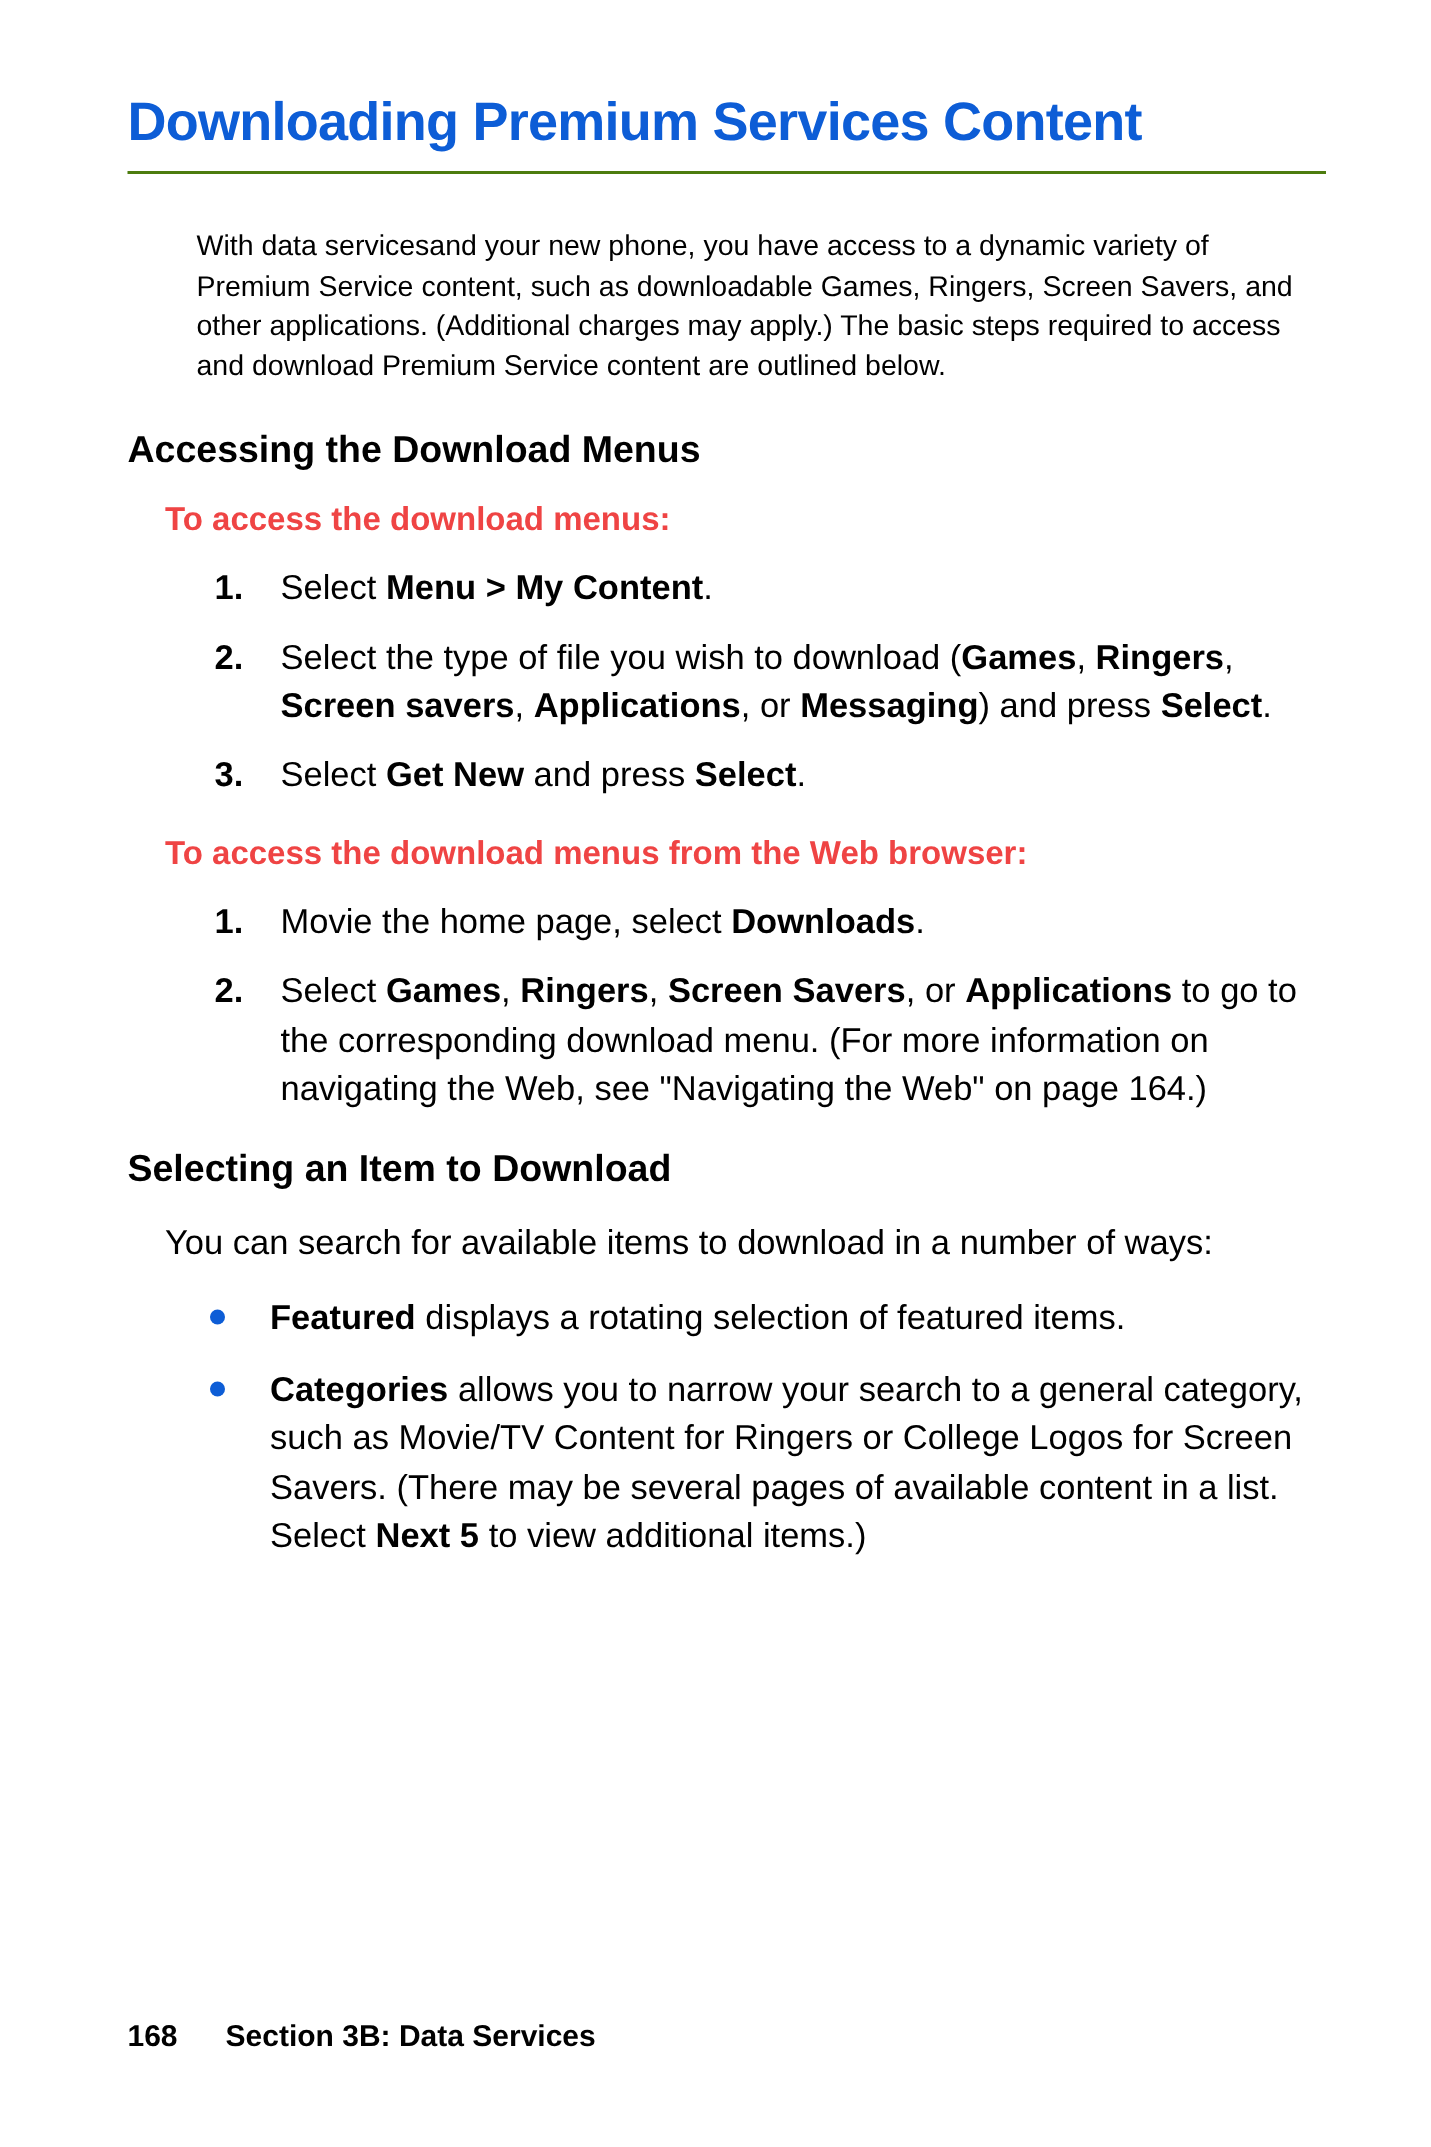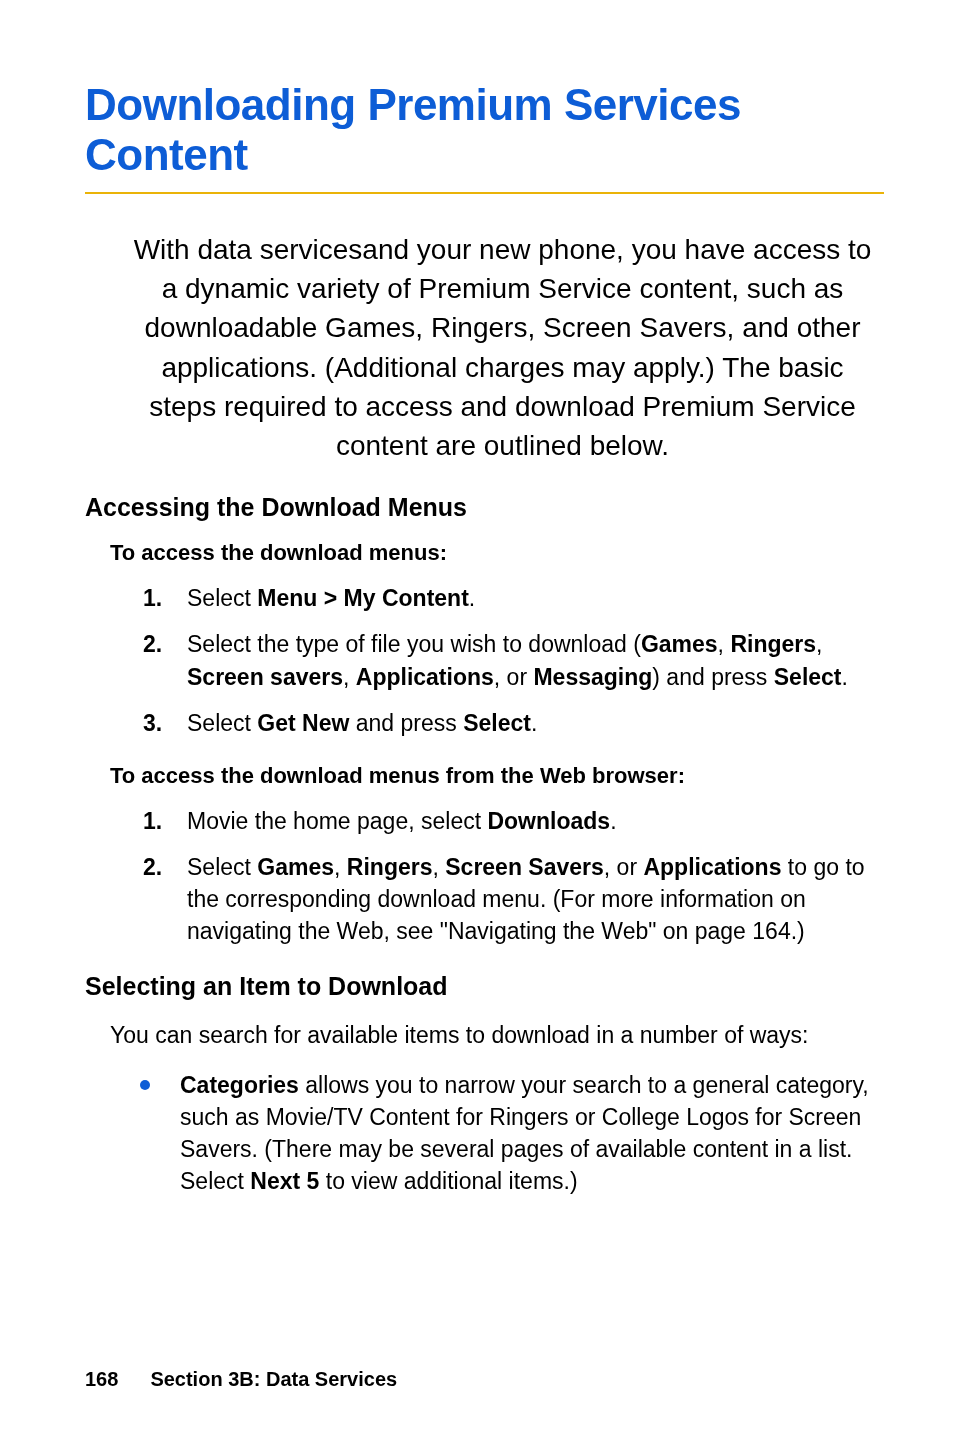--- a/index.html
+++ b/index.html
@@ -10,47 +10,45 @@
     body {
       width: 954px;
       height: 1431px;
       background: #ffffff;
       font-family: "Segoe UI", "Helvetica Neue", Arial, sans-serif;
       color: #000000;
       padding: 60px 70px 40px 85px;
       position: relative;
     }
     .page-title {
-      font-size: 44px;
+      font-size: 36px;
       font-weight: 700;
       color: #0d5dd6;
       padding-bottom: 12px;
-      border-bottom: 2px solid #eab308;
+      border-bottom: 2px solid #4d7c0f;
       margin-bottom: 36px;
       letter-spacing: -0.5px;
-      margin-top: 20px;
     }
     .intro-para {
-      font-size: 28px;
+      font-size: 19px;
       line-height: 1.4;
       margin-left: 46px;
       margin-right: 10px;
       margin-bottom: 28px;
-      text-align: center;
     }
     .subheading {
       font-size: 25px;
       font-weight: 700;
       margin-left: 0;
       margin-bottom: 18px;
     }
     .instruction-heading {
       font-size: 22px;
       font-weight: 700;
-      color: #000000;
+      color: #ef4444;
       margin-left: 25px;
       margin-bottom: 16px;
     }
     .ordered-list {
       list-style: none;
       margin-left: 58px;
       margin-bottom: 24px;
     }
     .ordered-list li {
       font-size: 23px;
@@ -92,21 +90,21 @@
       height: 10px;
       border-radius: 50%;
       background: #0d5dd6;
     }
     .bold {
       font-weight: 700;
       text-align: right;
     }
     .footer {
       position: absolute;
-      bottom: 40px;
+      bottom: 61px;
       left: 85px;
       font-size: 20px;
       font-weight: 700;
     }
     .footer .pagenum {
       margin-right: 32px;
     }
   </style>
 </head>
 <body>
@@ -146,19 +144,22 @@
     <span>Select </span><span class="bold">Games</span><span>, </span><span class="bold">Ringers</span><span>, </span><span class="bold">Screen Savers</span><span>, or </span><span class="bold">Applications</span><span> to go to the corresponding download menu. (For more information on navigating the Web, see "Navigating the Web" on page 164.)</span>
   </li>
 </ol>
 
 <h2 class="subheading">Selecting an Item to Download</h2>
 
 <p class="body-para">You can search for available items to download in a number of ways:</p>
 
 <ul class="bullet-list">
   <li>
+    <span class="bold">Featured</span><span> displays a rotating selection of featured items.</span>
+  </li>
+  <li>
     <span class="bold">Categories</span><span> allows you to narrow your search to a general category, such as Movie/TV Content for Ringers or College Logos for Screen Savers. (There may be several pages of available content in a list. Select </span><span class="bold">Next 5</span><span> to view additional items.)</span>
   </li>
 </ul>
 
 <div class="footer">
   <span class="pagenum">168</span><span>Section 3B: Data Services</span>
 </div>
 
 </body></html>

